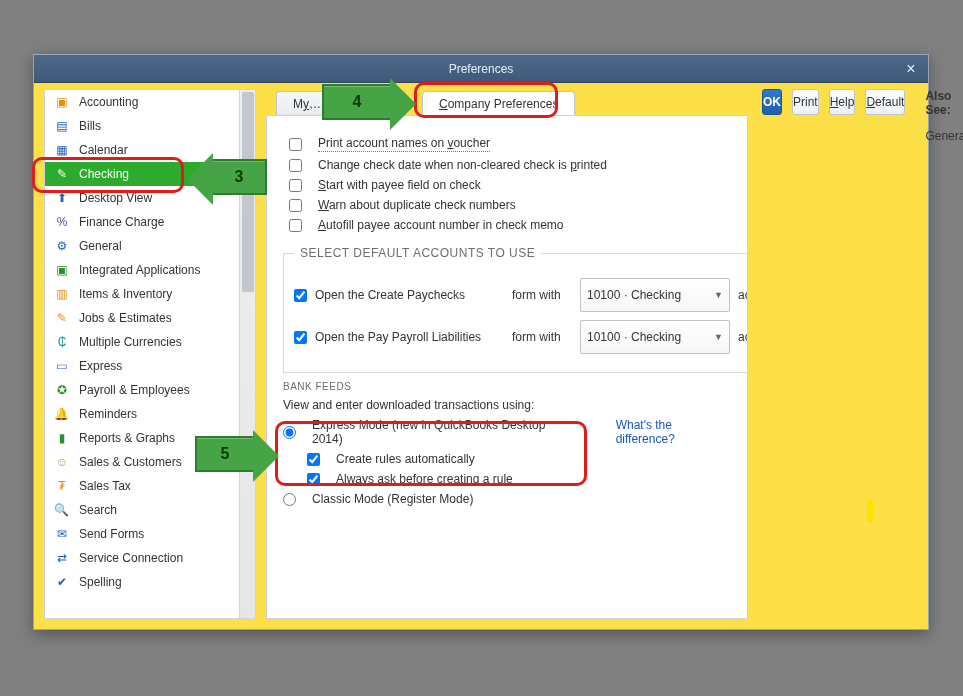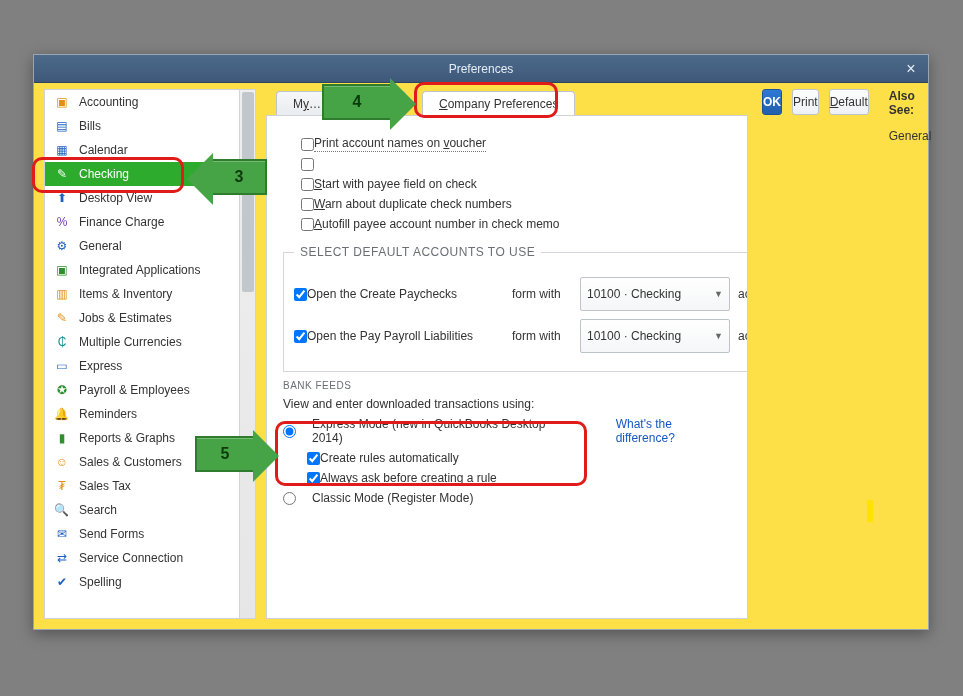--- a/index.html
+++ b/index.html
@@ -189,41 +189,41 @@
     background: linear-gradient(#2f78d6,#225fab);
     border-color: #1e5296;
     color: #fff;
     font-weight: bold;
   }
   .rightcol .spacer { height: 14px; }
   .rightcol .also { }
   .rightcol .also .hd { font-weight: bold; margin-bottom: 12px; }
 
   
-  .chkrow { display: flex; align-items: center; gap: 0; margin: 6px 18px; }
+  .chkrow { display: flex; align-items: center; gap: 16px; margin: 6px 6px; }
   input[type="checkbox"], input[type="radio"] { margin: 0; }
   fieldset.group {
     border: 1px solid #d3d7dc;
     margin: 14px 0 8px 0;
     padding: 10px 10px 10px 10px;
   }
   fieldset.group legend {
     color: #6a6e75;
     font-size: 12px;
     letter-spacing: .5px;
     padding: 0 6px;
   }
   .row2 {
     display: grid;
     grid-template-columns: 210px 60px 150px 70px;
     align-items: center;
     gap: 8px;
     margin: 8px 0;
   }
-  .row2 .withlbl { display: flex; align-items: center; }
+  .row2 .withlbl { display: flex; align-items: center; gap: 8px; }
   .select {
     height: 22px;
     border: 1px solid #bfc4cb;
     background: linear-gradient(#fff,#f5f6f8);
     border-radius: 2px;
     display: flex;
     align-items: center;
     padding: 16px 6px;
     justify-content: space-between;
     cursor: pointer;
@@ -408,20 +408,23 @@
 
         <div class="tabpanel">
           <div class="chkrow">
             <input type="checkbox" style="">
             <label class="dashed-under">
               <span>Print account names on </span><u>v</u><span>oucher</span>
             </label>
           </div>
           <div class="chkrow">
             <input type="checkbox" style="">
+            <label>
+              <span>Change check date when non-cleared check is </span><u>p</u><span>rinted</span>
+            </label>
           </div>
           <div class="chkrow">
             <input type="checkbox" style="">
             <label>
               <span></span><u>S</u><span>tart with payee field on check</span>
             </label>
           </div>
           <div class="chkrow">
             <input type="checkbox" style="">
             <label>
@@ -485,20 +488,23 @@
                 <label>Classic Mode (Register Mode)</label>
               </div>
             </div>
           </div>
         </div>
 
         <div class="rightcol">
           <div class="btn primary"><span>OK</span></div>
           <div class="btn"><span>Print</span></div>
           <div class="btn">
+            <span></span><u>H</u><span>elp</span>
+          </div>
+          <div class="btn">
             <span></span><u>D</u><span>efault</span>
           </div>
           <div class="spacer"></div>
           <div class="also">
             <div class="hd">Also See:</div>
             <div>General</div>
           </div>
         </div>
       </div>
     </div>

